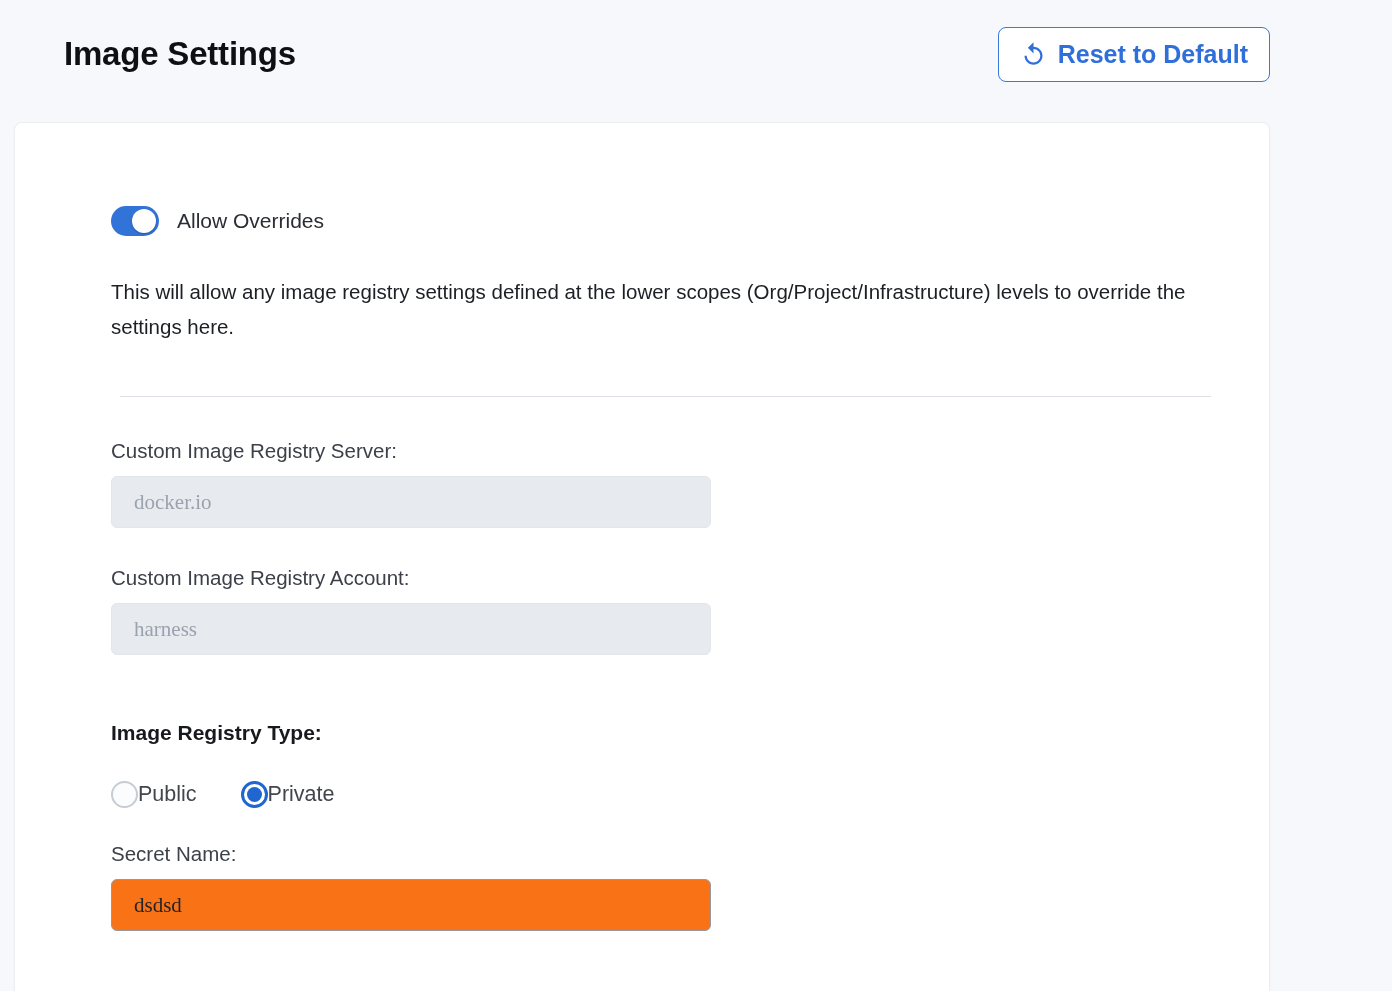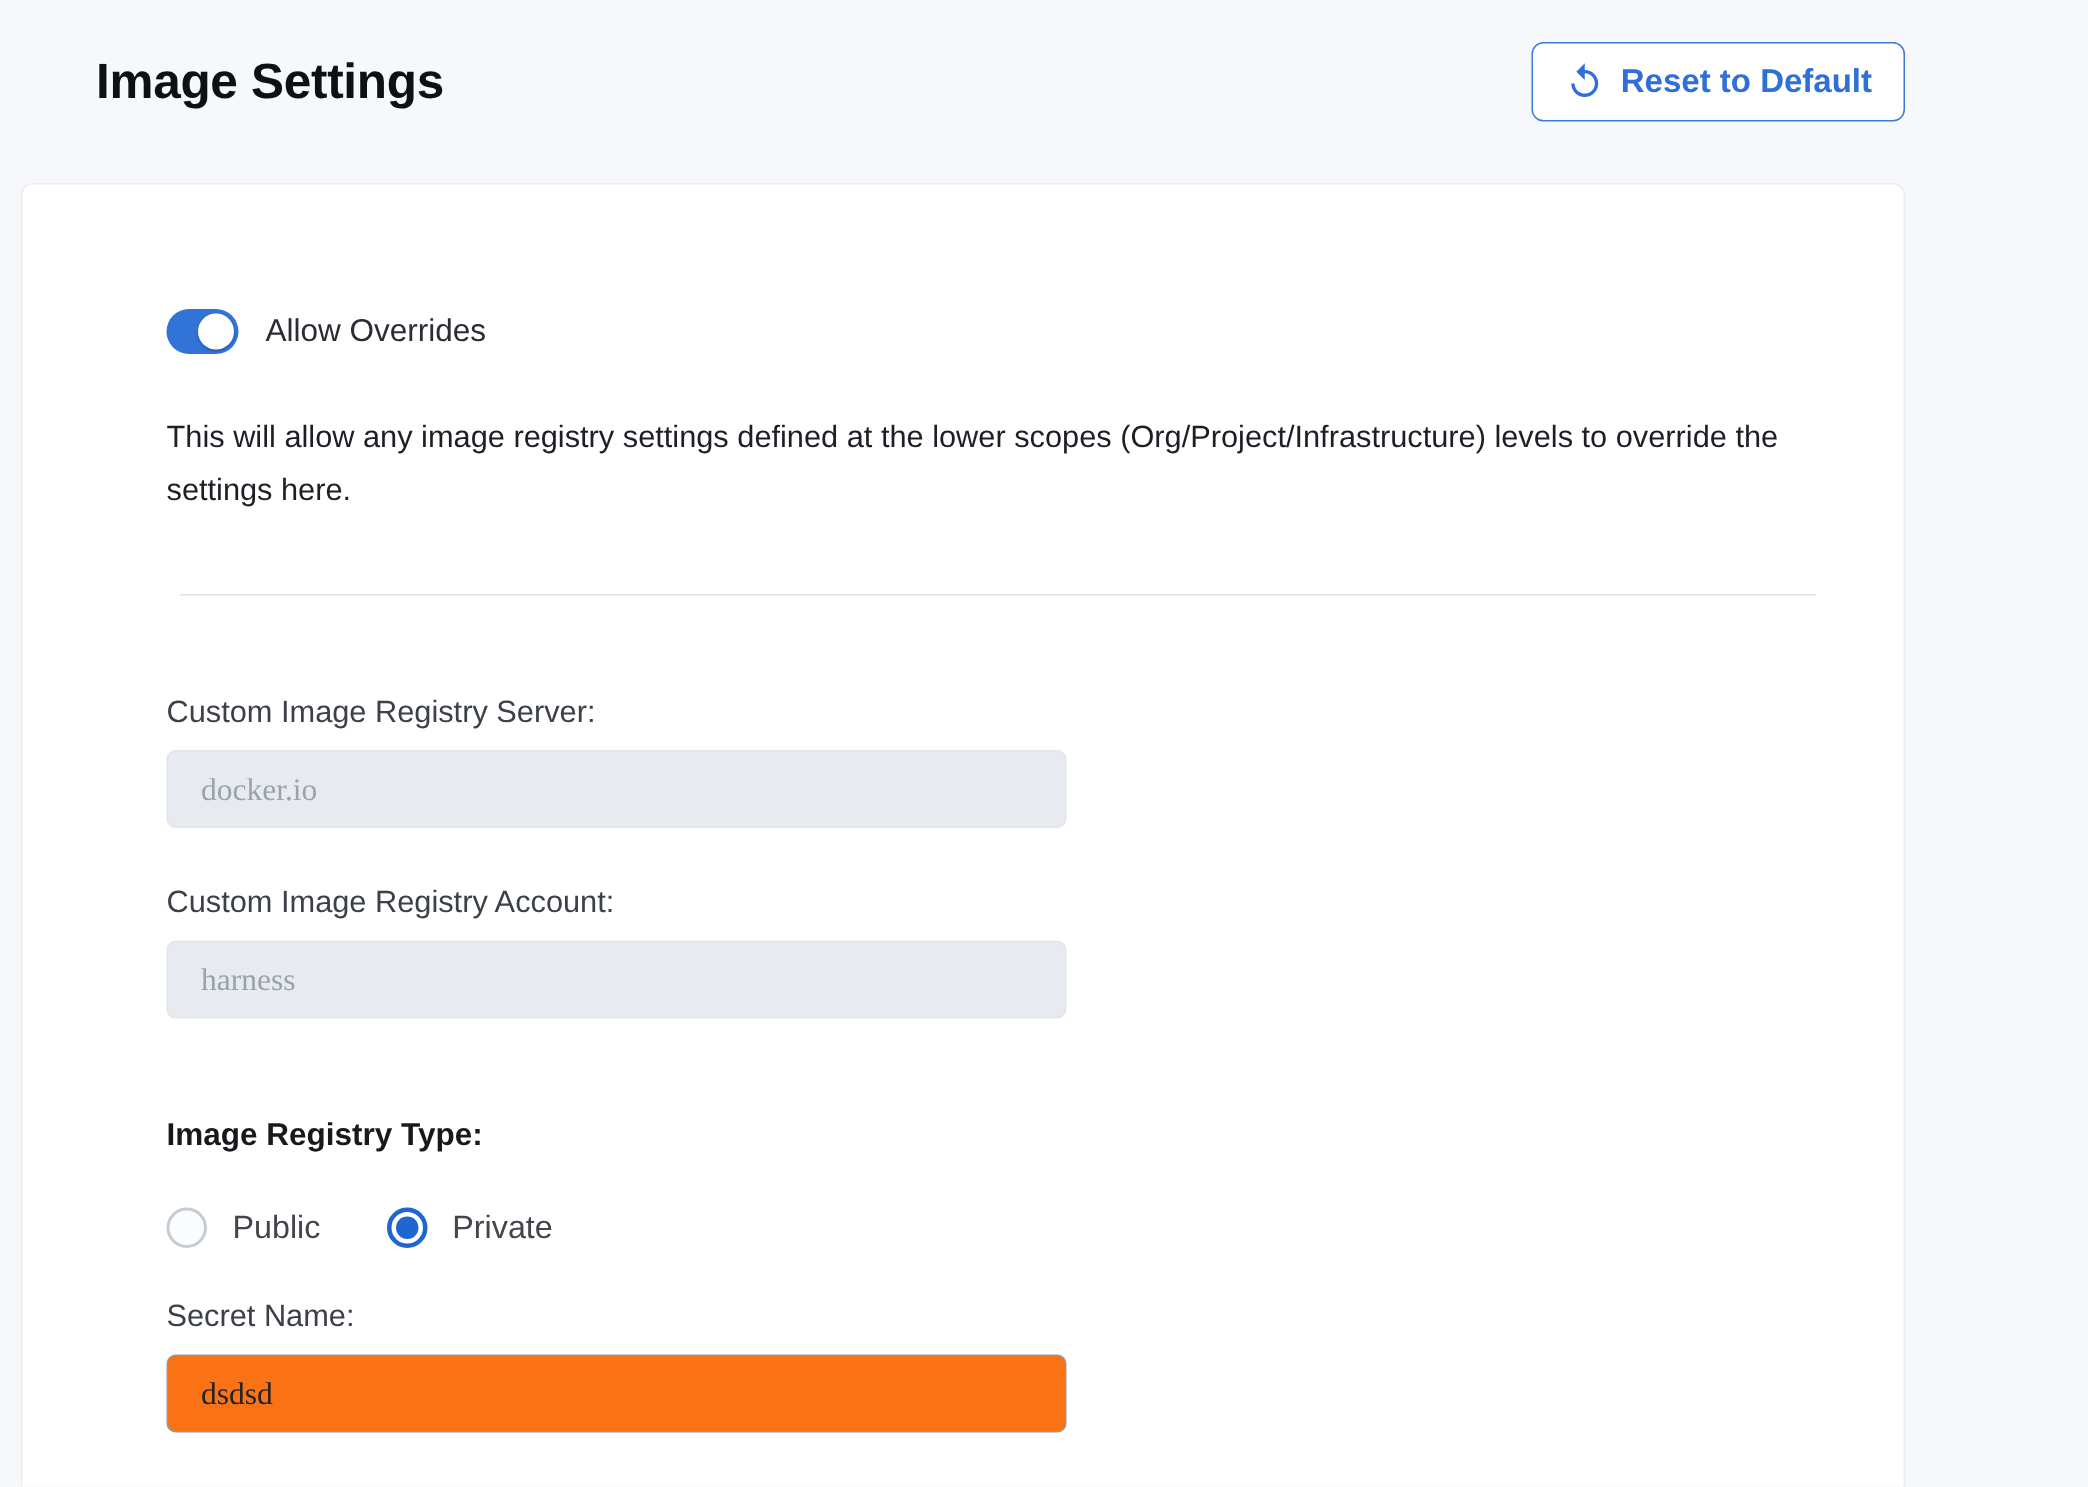--- a/index.html
+++ b/index.html
@@ -30,21 +30,21 @@
     display: flex;
     align-items: center;
     gap: 11px;
     background: #ffffff;
     border: 1.6px solid #3b79da;
     border-radius: 8px;
     padding: 12px 21px;
     cursor: pointer;
     color: #2f6fd9;
     font-family: "Liberation Sans", sans-serif;
-    font-size: 22px;
+    font-size: 25px;
     font-weight: 700;
   }
   .reset-btn svg { display: block; }
 
   
   .card {
     margin: 0 122px 0 14px;
     min-height: 900px;
     background: #ffffff;
     border: 1px solid #eceef2;
@@ -96,21 +96,21 @@
     margin: 52px 0 0 9px;
   }
 
   
   .field-label {
     display: block;
     font-size: 20.5px;
     color: #3c4049;
     margin-bottom: 13px;
   }
-  .field-server  { margin-top: 66px; }
+  .field-server  { margin-top: 42px; }
   .field-account { margin-top: 38px; }
   .field-secret  { margin-top: 22px; }
 
   .text-input {
     width: 600px;
     height: 52px;
     border-radius: 6px;
     font-family: Liberation Serif, serif;
     font-size: 21px;
     padding: 0 22px;
@@ -138,21 +138,20 @@
   .radio-row {
     display: flex;
     align-items: center;
     gap: 44px;
     margin-top: 36px;
     margin-bottom: 34px;
   }
   .radio-option {
     display: flex;
     align-items: center;
-    gap: 17px;
     cursor: pointer;
   }
   .radio-circle {
     width: 27px; height: 27px;
     border-radius: 50%;
     border: 2px solid #c6ccd4;
     background: #fbfcfd;
     flex: 0 0 auto;
   }
   .radio-circle.selected {

